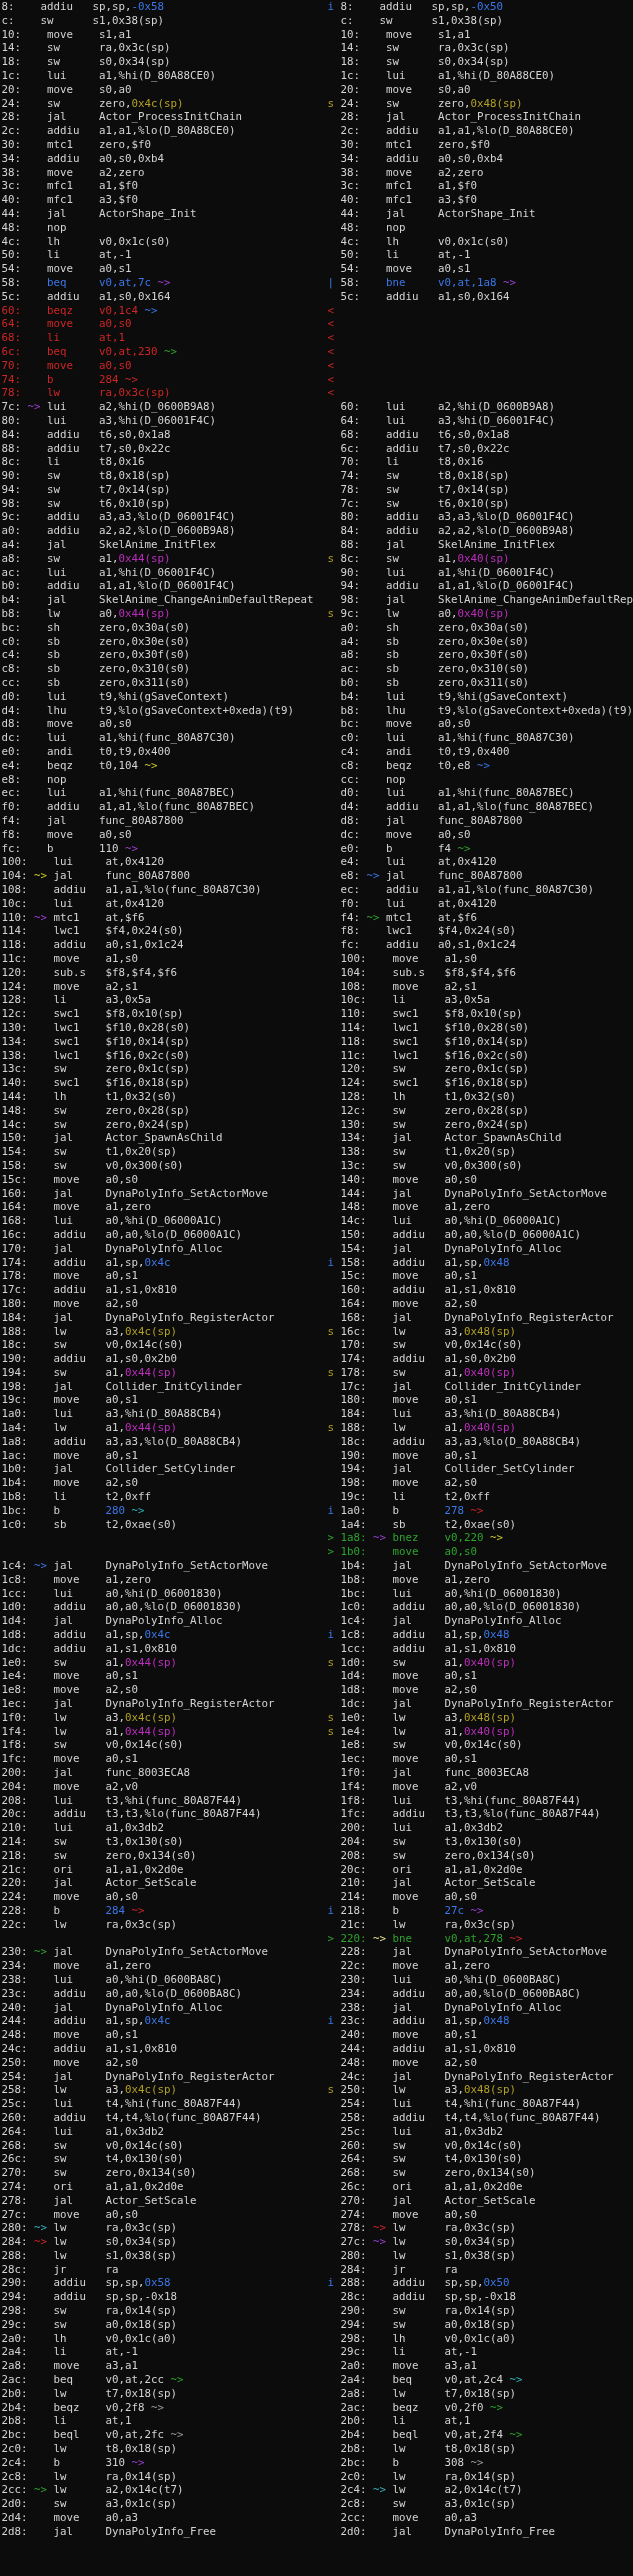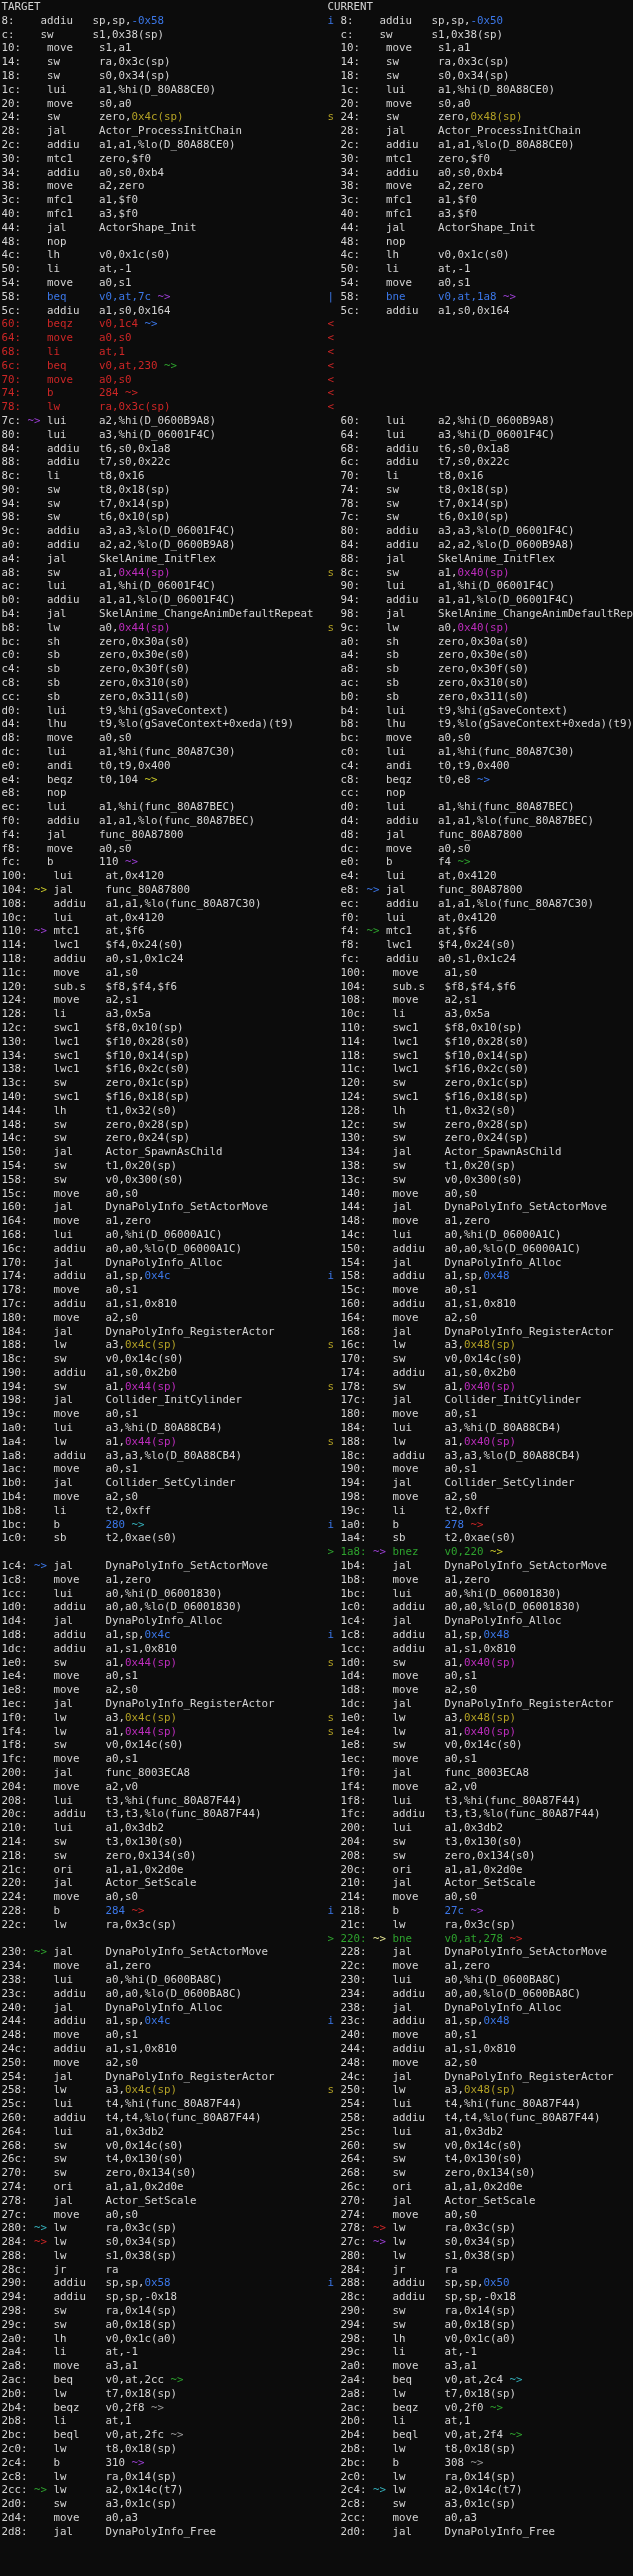--- a/index.html
+++ b/index.html
@@ -14,24 +14,20 @@
   }
   .row{display:flex;height:13.8px;white-space:pre;}
   .cl{flex:none;width:326px;padding-left:1.5px;overflow:hidden;}
   .cr{flex:none;width:306px;overflow:hidden;}
   .hdr{color:#d4d4d4;}
 </style>
 </head>
 <body>
 
 <div id="diff-view">
-  <div class="row">
-    <div class="cl hdr">TARGET</div>
-    <div class="cr hdr">CURRENT</div>
-  </div>
   <div id="grid">
       <div class="row"><div class="cl"><span style="color: rgb(212, 212, 212);">8: </span><span style="color: rgb(212, 212, 212);">   </span><span style="color: rgb(212, 212, 212);">addiu   </span><span style="color: rgb(212, 212, 212);">sp,sp,</span><span style="color: rgb(59, 119, 232);">-0x58</span></div><div class="cr"><span style="color: rgb(59, 119, 232);">i </span><span style="color: rgb(212, 212, 212);">8: </span><span style="color: rgb(212, 212, 212);">   </span><span style="color: rgb(212, 212, 212);">addiu   </span><span style="color: rgb(212, 212, 212);">sp,sp,</span><span style="color: rgb(59, 119, 232);">-0x50</span></div></div>
       <div class="row"><div class="cl"><span style="color: rgb(212, 212, 212);">c: </span><span style="color: rgb(212, 212, 212);">   </span><span style="color: rgb(212, 212, 212);">sw      </span><span style="color: rgb(212, 212, 212);">s1,0x38(sp)</span></div><div class="cr"><span style="color: rgb(212, 212, 212);">  </span><span style="color: rgb(212, 212, 212);">c: </span><span style="color: rgb(212, 212, 212);">   </span><span style="color: rgb(212, 212, 212);">sw      </span><span style="color: rgb(212, 212, 212);">s1,0x38(sp)</span></div></div>
       <div class="row"><div class="cl"><span style="color: rgb(212, 212, 212);">10: </span><span style="color: rgb(212, 212, 212);">   </span><span style="color: rgb(212, 212, 212);">move    </span><span style="color: rgb(212, 212, 212);">s1,a1</span></div><div class="cr"><span style="color: rgb(212, 212, 212);">  </span><span style="color: rgb(212, 212, 212);">10: </span><span style="color: rgb(212, 212, 212);">   </span><span style="color: rgb(212, 212, 212);">move    </span><span style="color: rgb(212, 212, 212);">s1,a1</span></div></div>
       <div class="row"><div class="cl"><span style="color: rgb(212, 212, 212);">14: </span><span style="color: rgb(212, 212, 212);">   </span><span style="color: rgb(212, 212, 212);">sw      </span><span style="color: rgb(212, 212, 212);">ra,0x3c(sp)</span></div><div class="cr"><span style="color: rgb(212, 212, 212);">  </span><span style="color: rgb(212, 212, 212);">14: </span><span style="color: rgb(212, 212, 212);">   </span><span style="color: rgb(212, 212, 212);">sw      </span><span style="color: rgb(212, 212, 212);">ra,0x3c(sp)</span></div></div>
       <div class="row"><div class="cl"><span style="color: rgb(212, 212, 212);">18: </span><span style="color: rgb(212, 212, 212);">   </span><span style="color: rgb(212, 212, 212);">sw      </span><span style="color: rgb(212, 212, 212);">s0,0x34(sp)</span></div><div class="cr"><span style="color: rgb(212, 212, 212);">  </span><span style="color: rgb(212, 212, 212);">18: </span><span style="color: rgb(212, 212, 212);">   </span><span style="color: rgb(212, 212, 212);">sw      </span><span style="color: rgb(212, 212, 212);">s0,0x34(sp)</span></div></div>
       <div class="row"><div class="cl"><span style="color: rgb(212, 212, 212);">1c: </span><span style="color: rgb(212, 212, 212);">   </span><span style="color: rgb(212, 212, 212);">lui     </span><span style="color: rgb(212, 212, 212);">a1,%hi(D_80A88CE0)</span></div><div class="cr"><span style="color: rgb(212, 212, 212);">  </span><span style="color: rgb(212, 212, 212);">1c: </span><span style="color: rgb(212, 212, 212);">   </span><span style="color: rgb(212, 212, 212);">lui     </span><span style="color: rgb(212, 212, 212);">a1,%hi(D_80A88CE0)</span></div></div>
       <div class="row"><div class="cl"><span style="color: rgb(212, 212, 212);">20: </span><span style="color: rgb(212, 212, 212);">   </span><span style="color: rgb(212, 212, 212);">move    </span><span style="color: rgb(212, 212, 212);">s0,a0</span></div><div class="cr"><span style="color: rgb(212, 212, 212);">  </span><span style="color: rgb(212, 212, 212);">20: </span><span style="color: rgb(212, 212, 212);">   </span><span style="color: rgb(212, 212, 212);">move    </span><span style="color: rgb(212, 212, 212);">s0,a0</span></div></div>
       <div class="row"><div class="cl"><span style="color: rgb(212, 212, 212);">24: </span><span style="color: rgb(212, 212, 212);">   </span><span style="color: rgb(212, 212, 212);">sw      </span><span style="color: rgb(212, 212, 212);">zero,</span><span style="color: rgb(179, 161, 37);">0x4c(sp)</span></div><div class="cr"><span style="color: rgb(179, 161, 37);">s </span><span style="color: rgb(212, 212, 212);">24: </span><span style="color: rgb(212, 212, 212);">   </span><span style="color: rgb(212, 212, 212);">sw      </span><span style="color: rgb(212, 212, 212);">zero,</span><span style="color: rgb(179, 161, 37);">0x48(sp)</span></div></div>
       <div class="row"><div class="cl"><span style="color: rgb(212, 212, 212);">28: </span><span style="color: rgb(212, 212, 212);">   </span><span style="color: rgb(212, 212, 212);">jal     </span><span style="color: rgb(212, 212, 212);">Actor_ProcessInitChain</span></div><div class="cr"><span style="color: rgb(212, 212, 212);">  </span><span style="color: rgb(212, 212, 212);">28: </span><span style="color: rgb(212, 212, 212);">   </span><span style="color: rgb(212, 212, 212);">jal     </span><span style="color: rgb(212, 212, 212);">Actor_ProcessInitChain</span></div></div>
@@ -131,20 +127,21 @@
       <div class="row"><div class="cl"><span style="color: rgb(212, 212, 212);">1a0: </span><span style="color: rgb(212, 212, 212);">   </span><span style="color: rgb(212, 212, 212);">lui     </span><span style="color: rgb(212, 212, 212);">a3,%hi(D_80A88CB4)</span></div><div class="cr"><span style="color: rgb(212, 212, 212);">  </span><span style="color: rgb(212, 212, 212);">184: </span><span style="color: rgb(212, 212, 212);">   </span><span style="color: rgb(212, 212, 212);">lui     </span><span style="color: rgb(212, 212, 212);">a3,%hi(D_80A88CB4)</span></div></div>
       <div class="row"><div class="cl"><span style="color: rgb(212, 212, 212);">1a4: </span><span style="color: rgb(212, 212, 212);">   </span><span style="color: rgb(212, 212, 212);">lw      </span><span style="color: rgb(212, 212, 212);">a1,</span><span style="color: rgb(189, 45, 189);">0x44(sp)</span></div><div class="cr"><span style="color: rgb(179, 161, 37);">s </span><span style="color: rgb(212, 212, 212);">188: </span><span style="color: rgb(212, 212, 212);">   </span><span style="color: rgb(212, 212, 212);">lw      </span><span style="color: rgb(212, 212, 212);">a1,</span><span style="color: rgb(189, 45, 189);">0x40(sp)</span></div></div>
       <div class="row"><div class="cl"><span style="color: rgb(212, 212, 212);">1a8: </span><span style="color: rgb(212, 212, 212);">   </span><span style="color: rgb(212, 212, 212);">addiu   </span><span style="color: rgb(212, 212, 212);">a3,a3,%lo(D_80A88CB4)</span></div><div class="cr"><span style="color: rgb(212, 212, 212);">  </span><span style="color: rgb(212, 212, 212);">18c: </span><span style="color: rgb(212, 212, 212);">   </span><span style="color: rgb(212, 212, 212);">addiu   </span><span style="color: rgb(212, 212, 212);">a3,a3,%lo(D_80A88CB4)</span></div></div>
       <div class="row"><div class="cl"><span style="color: rgb(212, 212, 212);">1ac: </span><span style="color: rgb(212, 212, 212);">   </span><span style="color: rgb(212, 212, 212);">move    </span><span style="color: rgb(212, 212, 212);">a0,s1</span></div><div class="cr"><span style="color: rgb(212, 212, 212);">  </span><span style="color: rgb(212, 212, 212);">190: </span><span style="color: rgb(212, 212, 212);">   </span><span style="color: rgb(212, 212, 212);">move    </span><span style="color: rgb(212, 212, 212);">a0,s1</span></div></div>
       <div class="row"><div class="cl"><span style="color: rgb(212, 212, 212);">1b0: </span><span style="color: rgb(212, 212, 212);">   </span><span style="color: rgb(212, 212, 212);">jal     </span><span style="color: rgb(212, 212, 212);">Collider_SetCylinder</span></div><div class="cr"><span style="color: rgb(212, 212, 212);">  </span><span style="color: rgb(212, 212, 212);">194: </span><span style="color: rgb(212, 212, 212);">   </span><span style="color: rgb(212, 212, 212);">jal     </span><span style="color: rgb(212, 212, 212);">Collider_SetCylinder</span></div></div>
       <div class="row"><div class="cl"><span style="color: rgb(212, 212, 212);">1b4: </span><span style="color: rgb(212, 212, 212);">   </span><span style="color: rgb(212, 212, 212);">move    </span><span style="color: rgb(212, 212, 212);">a2,s0</span></div><div class="cr"><span style="color: rgb(212, 212, 212);">  </span><span style="color: rgb(212, 212, 212);">198: </span><span style="color: rgb(212, 212, 212);">   </span><span style="color: rgb(212, 212, 212);">move    </span><span style="color: rgb(212, 212, 212);">a2,s0</span></div></div>
       <div class="row"><div class="cl"><span style="color: rgb(212, 212, 212);">1b8: </span><span style="color: rgb(212, 212, 212);">   </span><span style="color: rgb(212, 212, 212);">li      </span><span style="color: rgb(212, 212, 212);">t2,0xff</span></div><div class="cr"><span style="color: rgb(212, 212, 212);">  </span><span style="color: rgb(212, 212, 212);">19c: </span><span style="color: rgb(212, 212, 212);">   </span><span style="color: rgb(212, 212, 212);">li      </span><span style="color: rgb(212, 212, 212);">t2,0xff</span></div></div>
       <div class="row"><div class="cl"><span style="color: rgb(212, 212, 212);">1bc: </span><span style="color: rgb(212, 212, 212);">   </span><span style="color: rgb(212, 212, 212);">b       </span><span style="color: rgb(59, 119, 232);">280</span><span style="color: rgb(212, 212, 212);"> </span><span style="color: rgb(53, 178, 188);">~&gt;</span></div><div class="cr"><span style="color: rgb(59, 119, 232);">i </span><span style="color: rgb(212, 212, 212);">1a0: </span><span style="color: rgb(212, 212, 212);">   </span><span style="color: rgb(212, 212, 212);">b       </span><span style="color: rgb(59, 119, 232);">278</span><span style="color: rgb(212, 212, 212);"> </span><span style="color: rgb(205, 38, 38);">~&gt;</span></div></div>
       <div class="row"><div class="cl"><span style="color: rgb(212, 212, 212);">1c0: </span><span style="color: rgb(212, 212, 212);">   </span><span style="color: rgb(212, 212, 212);">sb      </span><span style="color: rgb(212, 212, 212);">t2,0xae(s0)</span></div><div class="cr"><span style="color: rgb(212, 212, 212);">  </span><span style="color: rgb(212, 212, 212);">1a4: </span><span style="color: rgb(212, 212, 212);">   </span><span style="color: rgb(212, 212, 212);">sb      </span><span style="color: rgb(212, 212, 212);">t2,0xae(s0)</span></div></div>
       <div class="row"><div class="cl"></div><div class="cr"><span style="color: rgb(46, 163, 46);">&gt; </span><span style="color: rgb(46, 163, 46);">1a8: </span><span style="color: rgb(156, 63, 212);">~&gt;</span><span style="color: rgb(46, 163, 46);"> </span><span style="color: rgb(46, 163, 46);">bnez    </span><span style="color: rgb(46, 163, 46);">v0,220</span><span style="color: rgb(46, 163, 46);"> </span><span style="color: rgb(201, 201, 41);">~&gt;</span></div></div>
+      <div class="row"><div class="cl"></div><div class="cr"><span style="color: rgb(46, 163, 46);">&gt; </span><span style="color: rgb(46, 163, 46);">1b0: </span><span style="color: rgb(46, 163, 46);">   </span><span style="color: rgb(46, 163, 46);">move    </span><span style="color: rgb(46, 163, 46);">a0,s0</span></div></div>
       <div class="row"><div class="cl"><span style="color: rgb(212, 212, 212);">1c4: </span><span style="color: rgb(59, 119, 232);">~&gt;</span><span style="color: rgb(212, 212, 212);"> </span><span style="color: rgb(212, 212, 212);">jal     </span><span style="color: rgb(212, 212, 212);">DynaPolyInfo_SetActorMove</span></div><div class="cr"><span style="color: rgb(212, 212, 212);">  </span><span style="color: rgb(212, 212, 212);">1b4: </span><span style="color: rgb(212, 212, 212);">   </span><span style="color: rgb(212, 212, 212);">jal     </span><span style="color: rgb(212, 212, 212);">DynaPolyInfo_SetActorMove</span></div></div>
       <div class="row"><div class="cl"><span style="color: rgb(212, 212, 212);">1c8: </span><span style="color: rgb(212, 212, 212);">   </span><span style="color: rgb(212, 212, 212);">move    </span><span style="color: rgb(212, 212, 212);">a1,zero</span></div><div class="cr"><span style="color: rgb(212, 212, 212);">  </span><span style="color: rgb(212, 212, 212);">1b8: </span><span style="color: rgb(212, 212, 212);">   </span><span style="color: rgb(212, 212, 212);">move    </span><span style="color: rgb(212, 212, 212);">a1,zero</span></div></div>
       <div class="row"><div class="cl"><span style="color: rgb(212, 212, 212);">1cc: </span><span style="color: rgb(212, 212, 212);">   </span><span style="color: rgb(212, 212, 212);">lui     </span><span style="color: rgb(212, 212, 212);">a0,%hi(D_06001830)</span></div><div class="cr"><span style="color: rgb(212, 212, 212);">  </span><span style="color: rgb(212, 212, 212);">1bc: </span><span style="color: rgb(212, 212, 212);">   </span><span style="color: rgb(212, 212, 212);">lui     </span><span style="color: rgb(212, 212, 212);">a0,%hi(D_06001830)</span></div></div>
       <div class="row"><div class="cl"><span style="color: rgb(212, 212, 212);">1d0: </span><span style="color: rgb(212, 212, 212);">   </span><span style="color: rgb(212, 212, 212);">addiu   </span><span style="color: rgb(212, 212, 212);">a0,a0,%lo(D_06001830)</span></div><div class="cr"><span style="color: rgb(212, 212, 212);">  </span><span style="color: rgb(212, 212, 212);">1c0: </span><span style="color: rgb(212, 212, 212);">   </span><span style="color: rgb(212, 212, 212);">addiu   </span><span style="color: rgb(212, 212, 212);">a0,a0,%lo(D_06001830)</span></div></div>
       <div class="row"><div class="cl"><span style="color: rgb(212, 212, 212);">1d4: </span><span style="color: rgb(212, 212, 212);">   </span><span style="color: rgb(212, 212, 212);">jal     </span><span style="color: rgb(212, 212, 212);">DynaPolyInfo_Alloc</span></div><div class="cr"><span style="color: rgb(212, 212, 212);">  </span><span style="color: rgb(212, 212, 212);">1c4: </span><span style="color: rgb(212, 212, 212);">   </span><span style="color: rgb(212, 212, 212);">jal     </span><span style="color: rgb(212, 212, 212);">DynaPolyInfo_Alloc</span></div></div>
       <div class="row"><div class="cl"><span style="color: rgb(212, 212, 212);">1d8: </span><span style="color: rgb(212, 212, 212);">   </span><span style="color: rgb(212, 212, 212);">addiu   </span><span style="color: rgb(212, 212, 212);">a1,sp,</span><span style="color: rgb(59, 119, 232);">0x4c</span></div><div class="cr"><span style="color: rgb(59, 119, 232);">i </span><span style="color: rgb(212, 212, 212);">1c8: </span><span style="color: rgb(212, 212, 212);">   </span><span style="color: rgb(212, 212, 212);">addiu   </span><span style="color: rgb(212, 212, 212);">a1,sp,</span><span style="color: rgb(59, 119, 232);">0x48</span></div></div>
       <div class="row"><div class="cl"><span style="color: rgb(212, 212, 212);">1dc: </span><span style="color: rgb(212, 212, 212);">   </span><span style="color: rgb(212, 212, 212);">addiu   </span><span style="color: rgb(212, 212, 212);">a1,s1,0x810</span></div><div class="cr"><span style="color: rgb(212, 212, 212);">  </span><span style="color: rgb(212, 212, 212);">1cc: </span><span style="color: rgb(212, 212, 212);">   </span><span style="color: rgb(212, 212, 212);">addiu   </span><span style="color: rgb(212, 212, 212);">a1,s1,0x810</span></div></div>
       <div class="row"><div class="cl"><span style="color: rgb(212, 212, 212);">1e0: </span><span style="color: rgb(212, 212, 212);">   </span><span style="color: rgb(212, 212, 212);">sw      </span><span style="color: rgb(212, 212, 212);">a1,</span><span style="color: rgb(189, 45, 189);">0x44(sp)</span></div><div class="cr"><span style="color: rgb(179, 161, 37);">s </span><span style="color: rgb(212, 212, 212);">1d0: </span><span style="color: rgb(212, 212, 212);">   </span><span style="color: rgb(212, 212, 212);">sw      </span><span style="color: rgb(212, 212, 212);">a1,</span><span style="color: rgb(189, 45, 189);">0x40(sp)</span></div></div>
       <div class="row"><div class="cl"><span style="color: rgb(212, 212, 212);">1e4: </span><span style="color: rgb(212, 212, 212);">   </span><span style="color: rgb(212, 212, 212);">move    </span><span style="color: rgb(212, 212, 212);">a0,s1</span></div><div class="cr"><span style="color: rgb(212, 212, 212);">  </span><span style="color: rgb(212, 212, 212);">1d4: </span><span style="color: rgb(212, 212, 212);">   </span><span style="color: rgb(212, 212, 212);">move    </span><span style="color: rgb(212, 212, 212);">a0,s1</span></div></div>
       <div class="row"><div class="cl"><span style="color: rgb(212, 212, 212);">1e8: </span><span style="color: rgb(212, 212, 212);">   </span><span style="color: rgb(212, 212, 212);">move    </span><span style="color: rgb(212, 212, 212);">a2,s0</span></div><div class="cr"><span style="color: rgb(212, 212, 212);">  </span><span style="color: rgb(212, 212, 212);">1d8: </span><span style="color: rgb(212, 212, 212);">   </span><span style="color: rgb(212, 212, 212);">move    </span><span style="color: rgb(212, 212, 212);">a2,s0</span></div></div>

